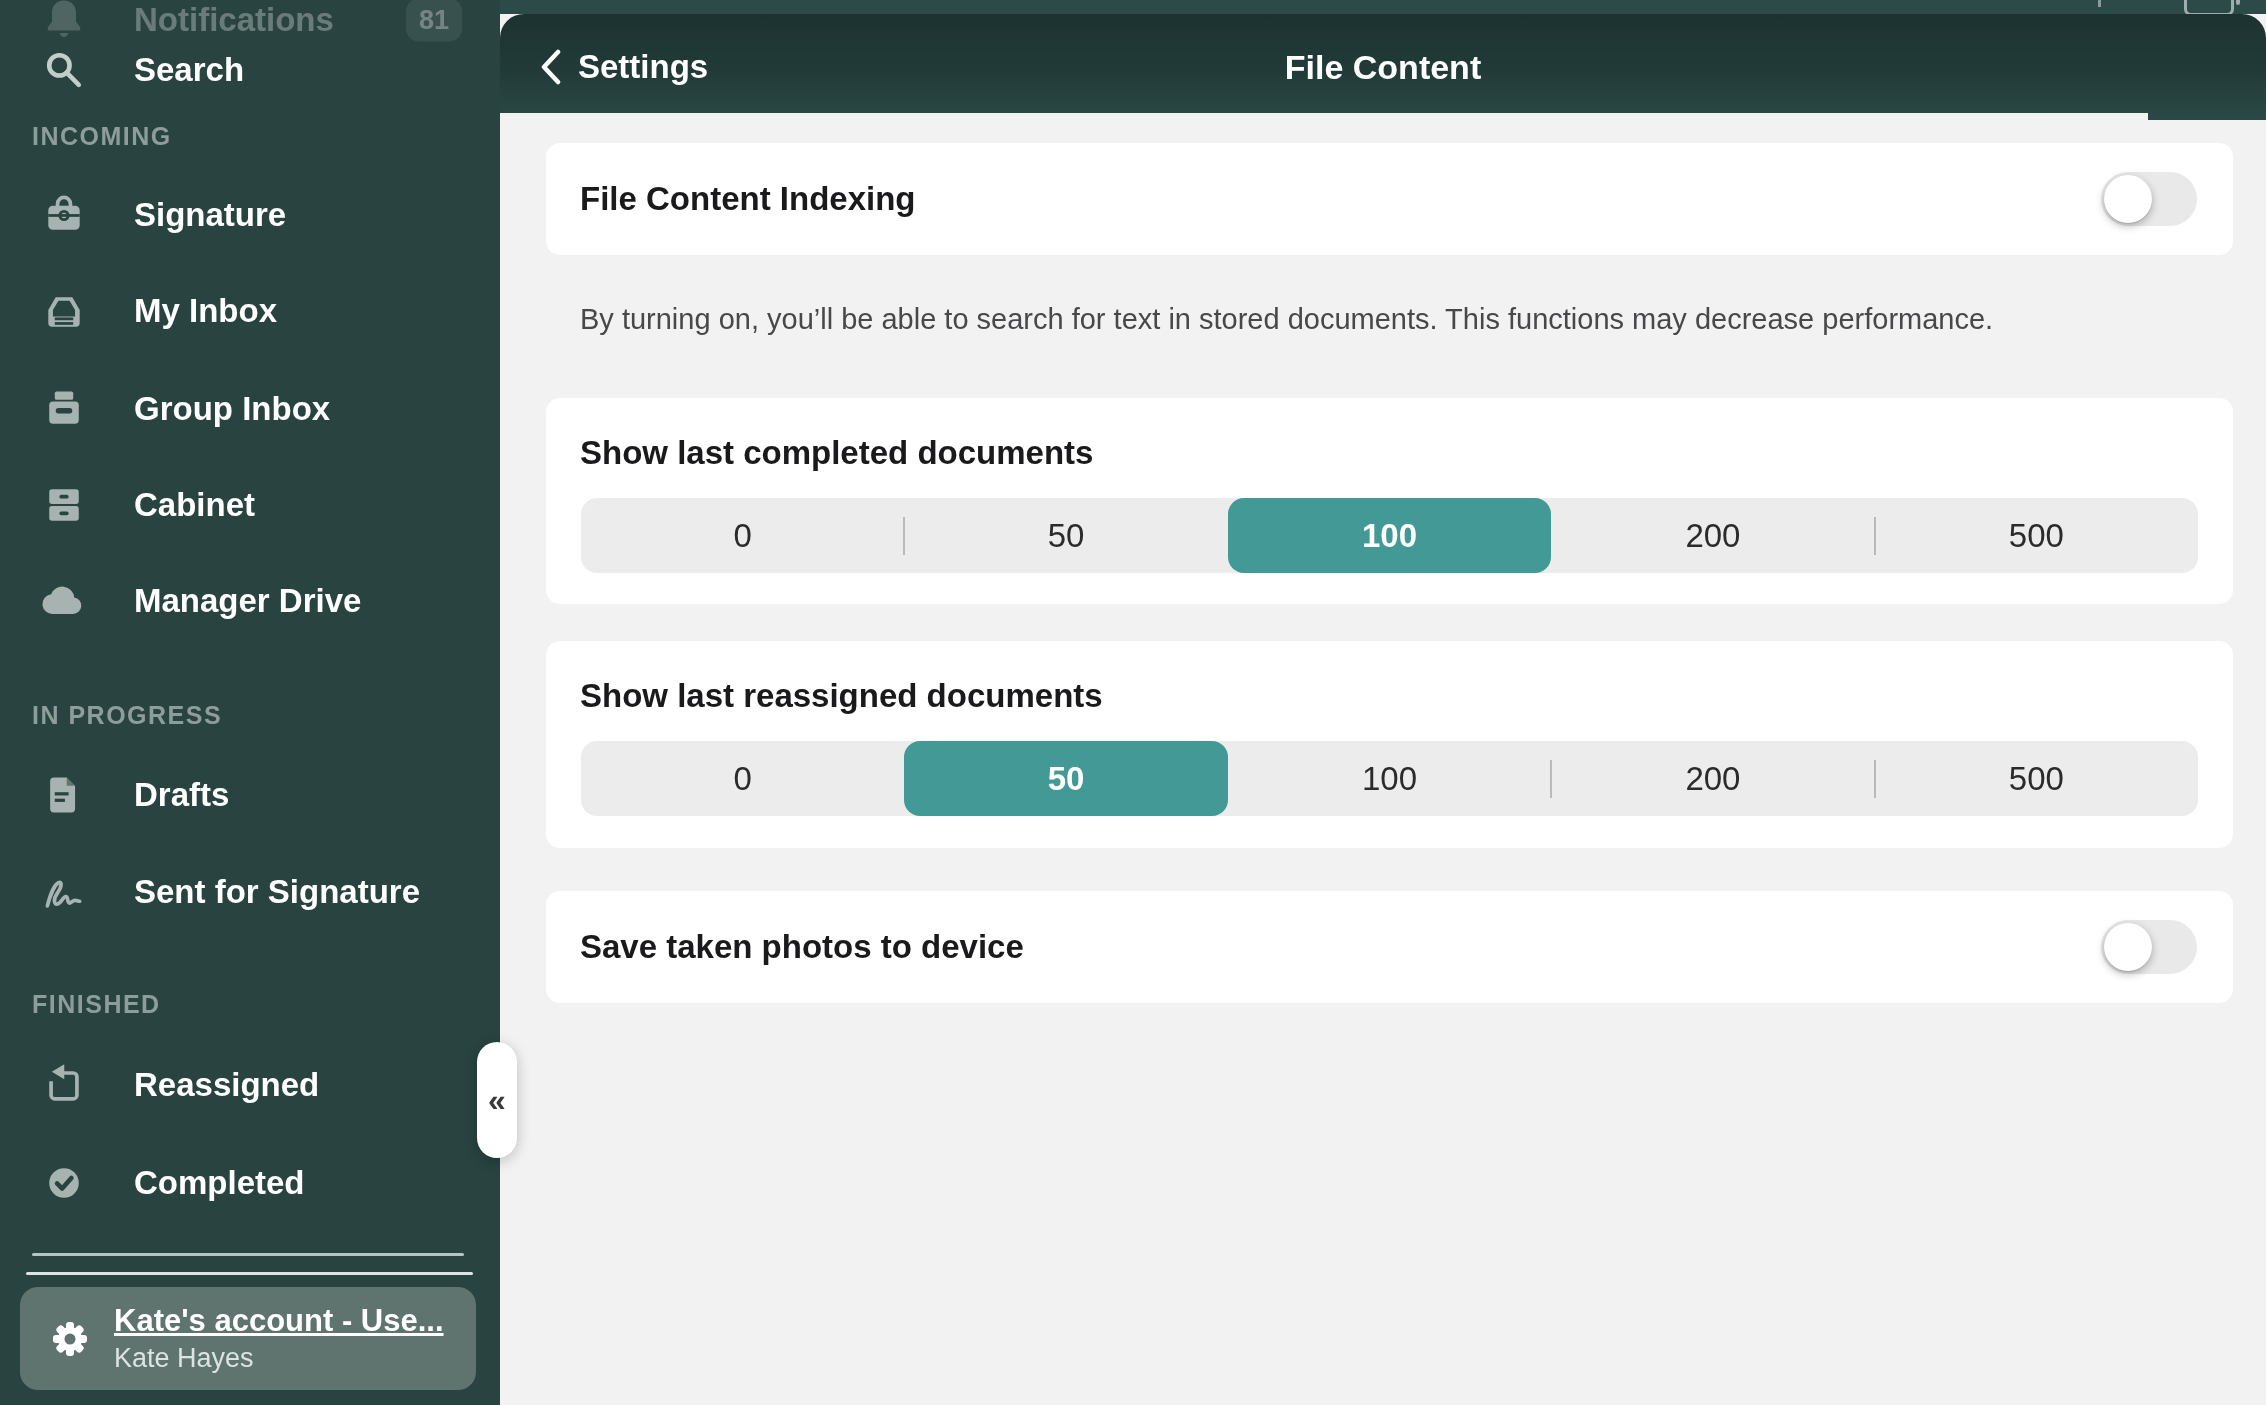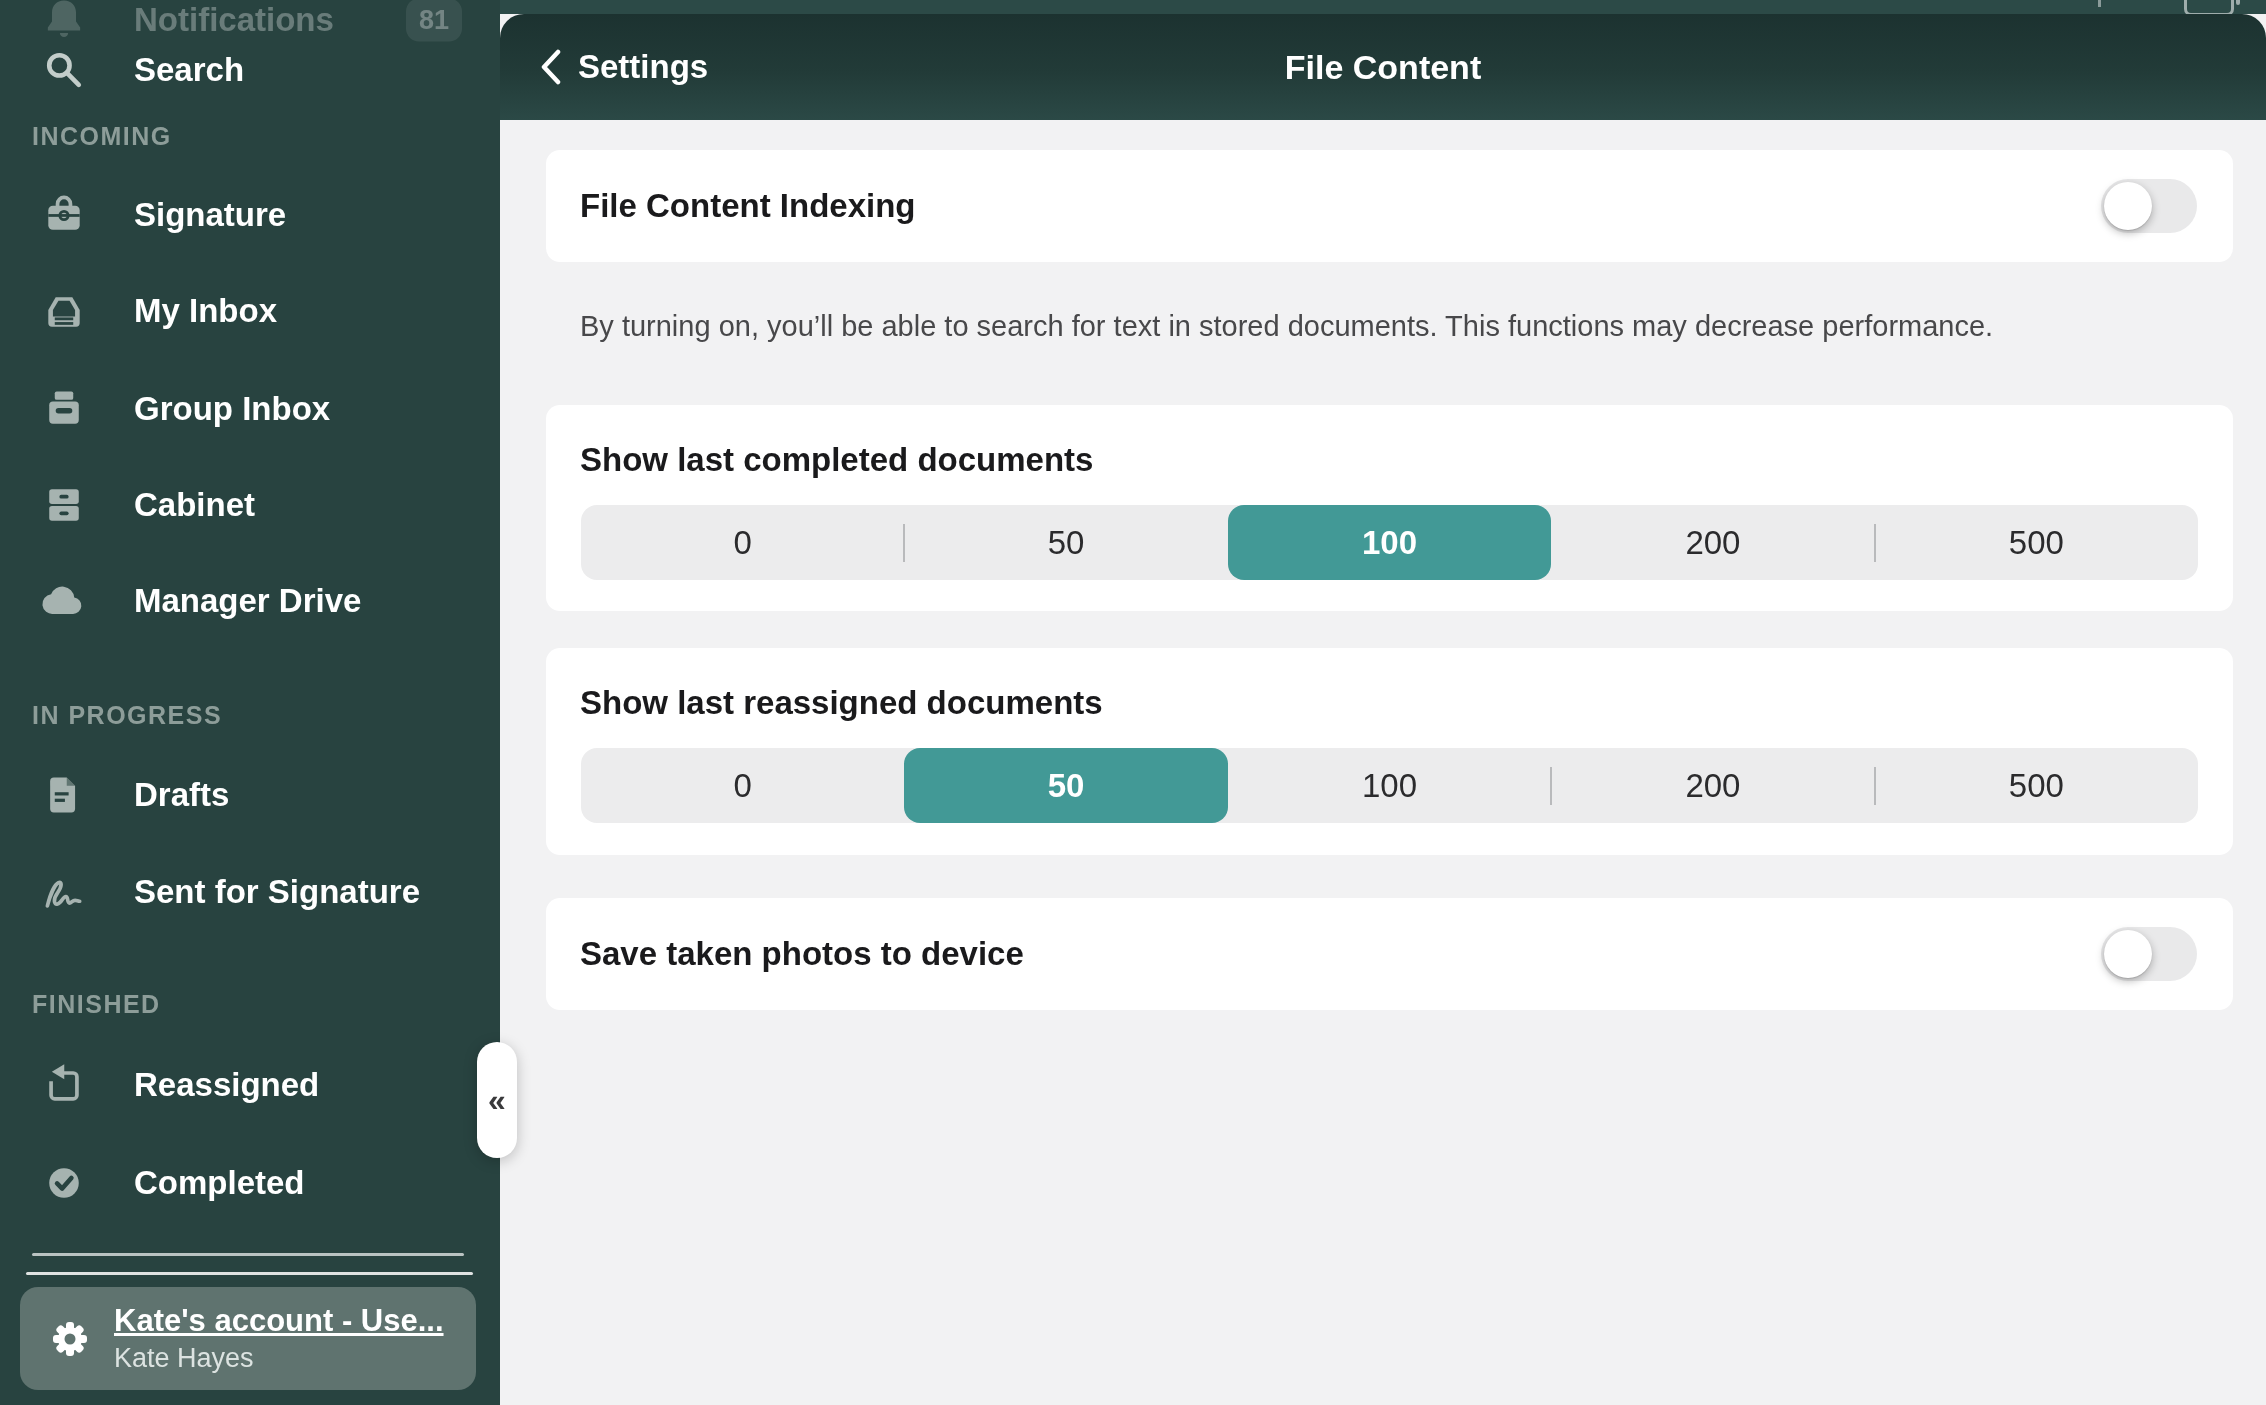--- a/index.html
+++ b/index.html
@@ -49,21 +49,21 @@
     background:linear-gradient(180deg,#1c3230 0%,#223b38 55%,#2b4946 100%);
   }
   .back-button{position:absolute;left:40px;top:0;height:106px;display:flex;align-items:center;gap:16px;cursor:pointer;}
   .back-button .chev{display:block;}
   .back-label{font-size:33px;font-weight:600;color:#ffffff;}
   .header-title{
     position:absolute;left:0;right:0;top:0;height:106px;display:flex;align-items:center;justify-content:center;
     font-size:34px;font-weight:700;color:#ffffff;pointer-events:none;
   }
   
-  .content{position:absolute;left:500px;top:120px;width:1648px;height:1285px;background:#f2f2f3;padding-left:36px;}
+  .content{position:absolute;left:500px;top:113px;width:1648px;height:1285px;background:#f2f2f3;}
   .card{position:absolute;left:46px;width:1687px;background:#ffffff;border-radius:14px;}
   .card.toggle-card{height:112px;}
   .card-title{position:absolute;left:34px;top:50%;transform:translateY(-50%);font-size:33px;font-weight:600;color:#1a1a1c;white-space:nowrap;}
   .group-title{position:absolute;left:34px;top:36px;font-size:33px;font-weight:600;color:#1a1a1c;white-space:nowrap;}
   .description{position:absolute;left:80px;top:190px;font-size:29px;color:#48484a;white-space:nowrap;}
   
   .toggle{position:absolute;right:36px;top:50%;transform:translateY(-50%);width:96px;height:54px;border-radius:27px;background:#e9e9ea;cursor:pointer;}
   .toggle .knob{
     position:absolute;left:3px;top:3px;width:48px;height:48px;border-radius:50%;background:#ffffff;
     box-shadow:0 3px 9px rgba(0,0,0,0.28),0 1px 1px rgba(0,0,0,0.12);transition:left .15s;

